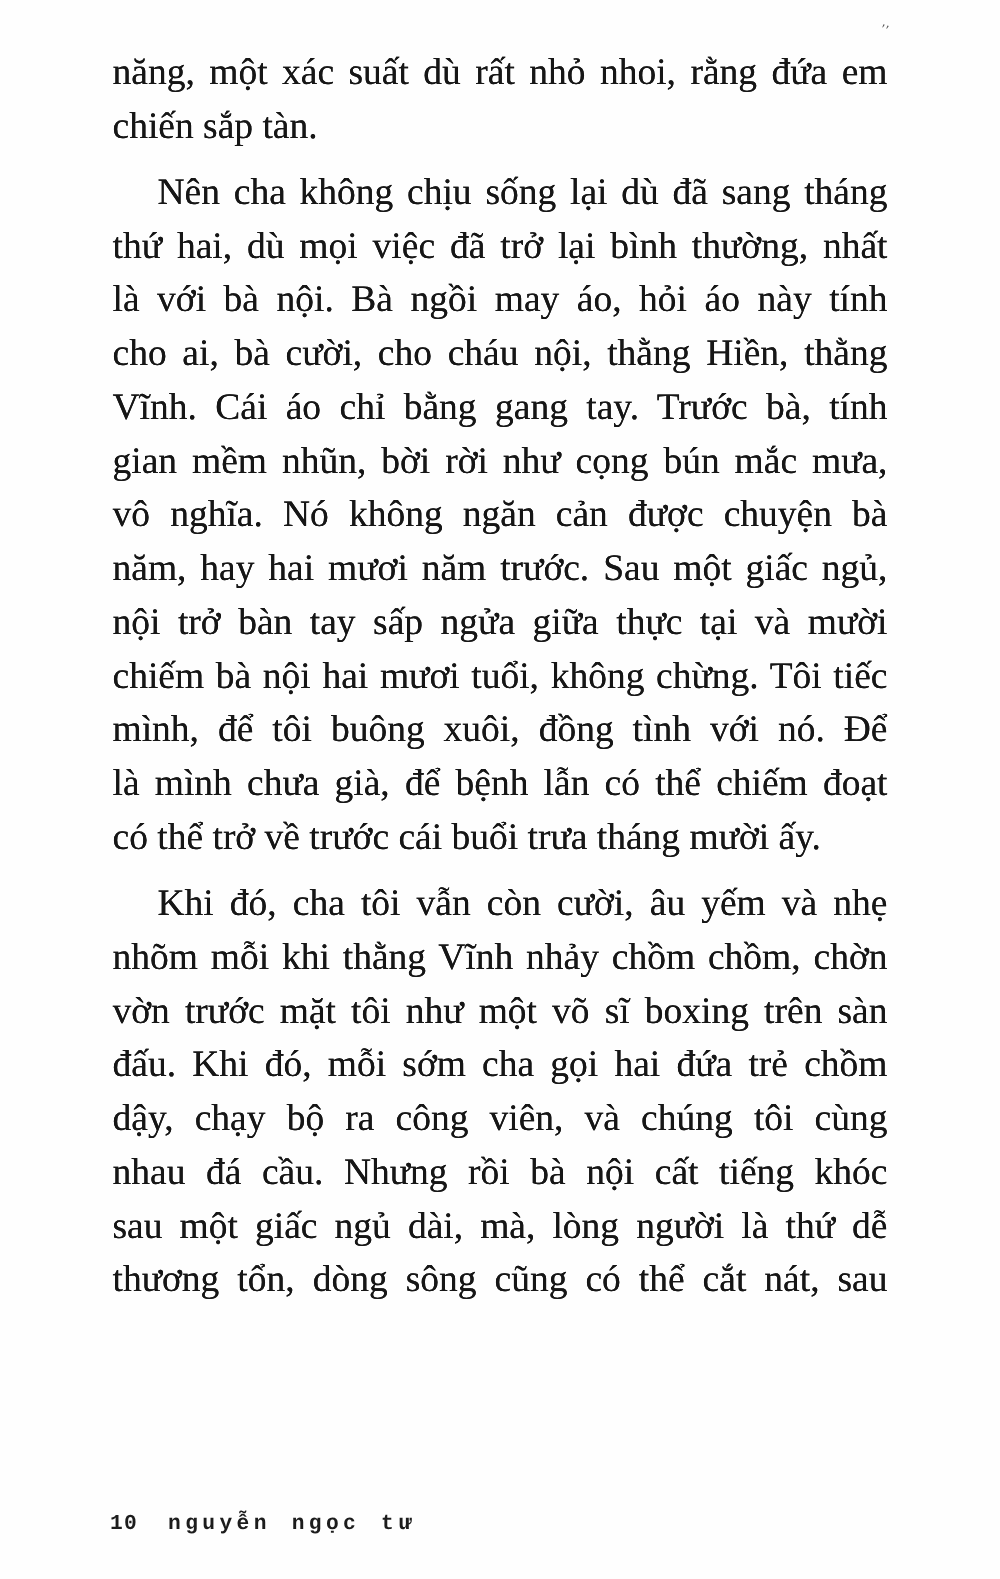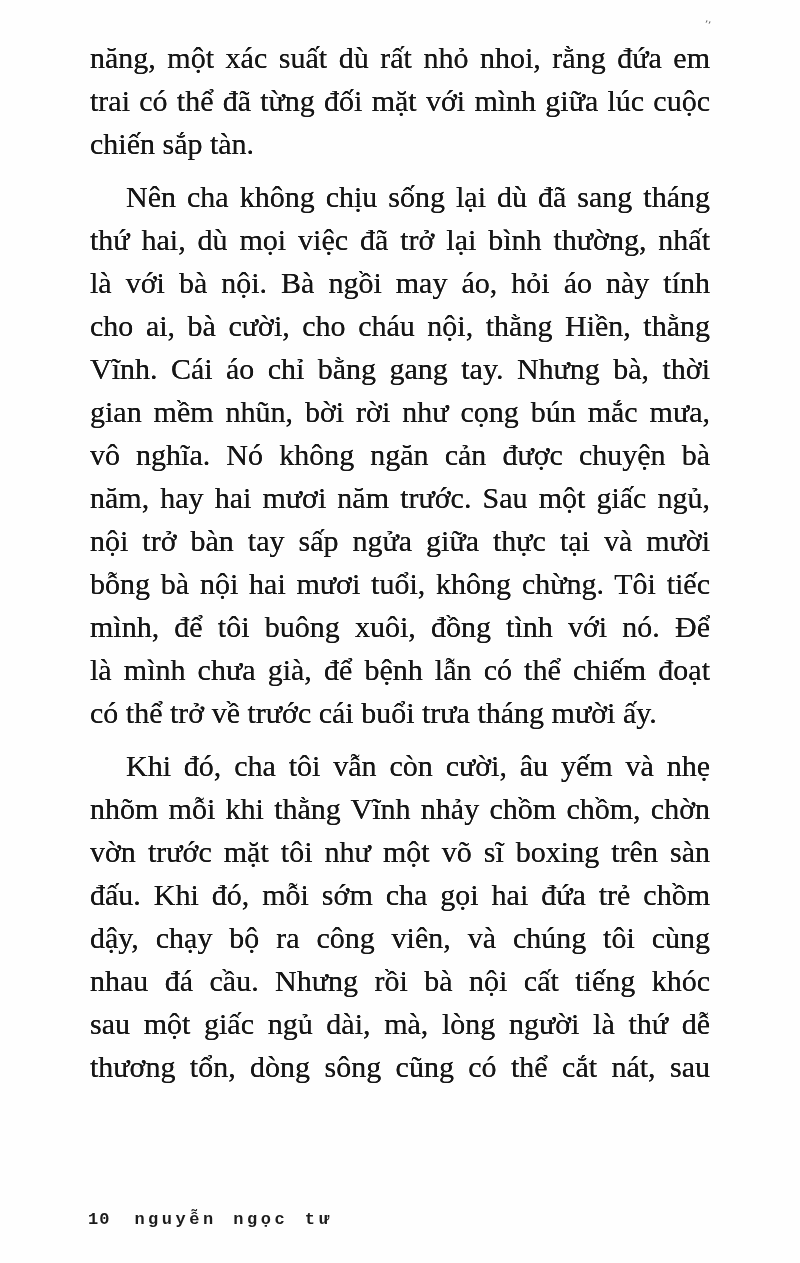--- a/index.html
+++ b/index.html
@@ -74,34 +74,33 @@
 </style>
 </head>
 <body>
 
 <div class="page">
   <span class="corner-mark">''</span>
 
   <div class="text-block">
       <div class="para">
         <div class="line first">năng, một xác suất dù rất nhỏ nhoi, rằng đứa em</div>
-        <div class="line">trai có thể đã từng đối mặt với mình giữa lúc cuộc</div>
         <div class="line last">chiến sắp tàn.</div>
       </div>
       <div class="para indent">
         <div class="line first">Nên cha không chịu sống lại dù đã sang tháng</div>
         <div class="line">thứ hai, dù mọi việc đã trở lại bình thường, nhất</div>
         <div class="line">là với bà nội. Bà ngồi may áo, hỏi áo này tính</div>
         <div class="line">cho ai, bà cười, cho cháu nội, thằng Hiền, thằng</div>
-        <div class="line">Vĩnh. Cái áo chỉ bằng gang tay. Nhưng bà, thời</div>
+        <div class="line">Vĩnh. Cái áo chỉ bằng gang tay. Trước bà, tính</div>
         <div class="line">gian mềm nhũn, bời rời như cọng bún mắc mưa,</div>
         <div class="line">vô nghĩa. Nó không ngăn cản được chuyện bà</div>
         <div class="line">năm, hay hai mươi năm trước. Sau một giấc ngủ,</div>
         <div class="line">nội trở bàn tay sấp ngửa giữa thực tại và mười</div>
-        <div class="line">bỗng bà nội hai mươi tuổi, không chừng. Tôi tiếc</div>
+        <div class="line">chiếm bà nội hai mươi tuổi, không chừng. Tôi tiếc</div>
         <div class="line">mình, để tôi buông xuôi, đồng tình với nó. Để</div>
         <div class="line">là mình chưa già, để bệnh lẫn có thể chiếm đoạt</div>
         <div class="line last">có thể trở về trước cái buổi trưa tháng mười ấy.</div>
       </div>
       <div class="para indent">
         <div class="line first">Khi đó, cha tôi vẫn còn cười, âu yếm và nhẹ</div>
         <div class="line">nhõm mỗi khi thằng Vĩnh nhảy chồm chồm, chờn</div>
         <div class="line">vờn trước mặt tôi như một võ sĩ boxing trên sàn</div>
         <div class="line">đấu. Khi đó, mỗi sớm cha gọi hai đứa trẻ chồm</div>
         <div class="line">dậy, chạy bộ ra công viên, và chúng tôi cùng</div>

